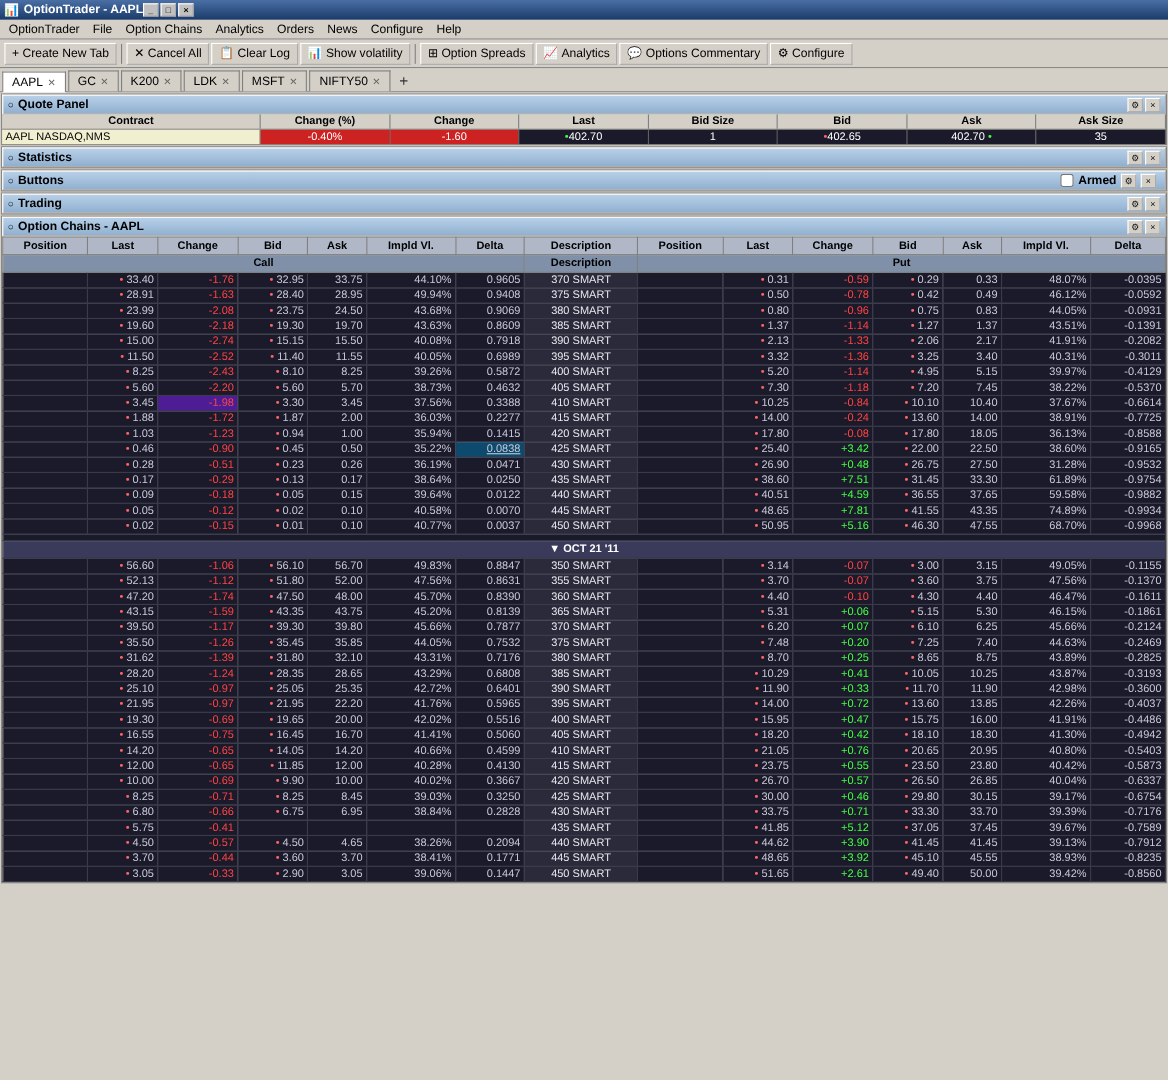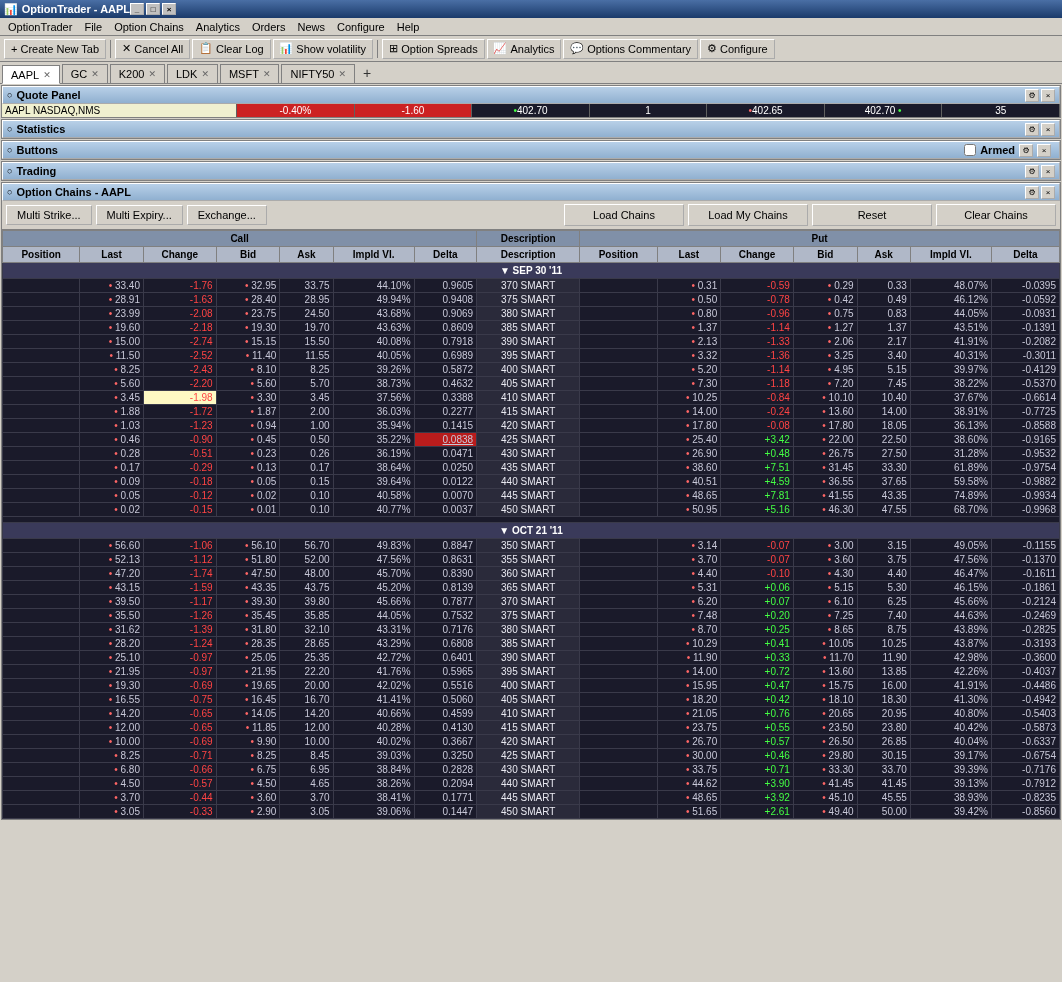--- a/index.html
+++ b/index.html
@@ -151,20 +151,30 @@
 
   <div class="quote-panel">
     <div class="section-header">
       <span class="section-icon">○</span>
       <span>Quote Panel</span>
       <div class="section-actions">
         <button class="sec-btn">⚙</button>
         <button class="sec-btn">×</button>
       </div>
     </div>
+    <div class="quote-header-row">
+      <div>Contract</div>
+      <div>Change (%)</div>
+      <div>Change</div>
+      <div>Last</div>
+      <div>Bid Size</div>
+      <div>Bid</div>
+      <div>Ask</div>
+      <div>Ask Size</div>
+    </div>
     <div class="quote-data-row">
       <div class="quote-name" style="font-size:10px;">AAPL NASDAQ,NMS</div>
       <div class="quote-neg">-0.40%</div>
       <div class="quote-neg">-1.60</div>
       <div class="quote-normal">
         <span style="color:#44ff44;">•</span><span>402.70</span>
       </div>
       <div class="quote-normal">1</div>
       <div class="quote-normal">
         <span style="color:#ff6666;">•</span><span>402.65</span>
@@ -214,61 +224,48 @@
   <div class="option-chains">
     <div class="section-header">
       <span class="section-icon">○</span>
       <span>Option Chains - AAPL</span>
       <div class="section-actions">
         <button class="sec-btn">⚙</button>
         <button class="sec-btn">×</button>
       </div>
     </div>
 
-    <div class="chains-toolbar">
-      <button class="chains-btn">Multi Strike...</button>
-      <button class="chains-btn">Multi Expiry...</button>
-      <button class="chains-btn">Exchange...</button>
-      <div style="flex:1;"></div>
-      <button class="chains-btn-primary">Load Chains</button>
-      <button class="chains-btn-primary">Load My Chains</button>
-      <button class="chains-btn-primary">Reset</button>
-      <button class="chains-btn-primary">Clear Chains</button>
-    </div>
 
     <div style="overflow: auto; max-height: 680px;">
       <table class="options-table">
         <thead>
-          <tr>
-            <th colspan="7" style="background:#8090a8;">Call</th>
-            <th style="background:#8090a8;">Description</th>
-            <th colspan="7" style="background:#8090a8;">Put</th>
-          </tr>
           <tr>
             <th>Position</th>
             <th>Last</th>
             <th>Change</th>
             <th>Bid</th>
             <th>Ask</th>
             <th>Impld Vl.</th>
             <th>Delta</th>
             <th>Description</th>
             <th>Position</th>
             <th>Last</th>
             <th>Change</th>
             <th>Bid</th>
             <th>Ask</th>
             <th>Impld Vl.</th>
             <th>Delta</th>
           </tr>
+          <tr>
+            <th colspan="7" style="background:#8090a8;">Call</th>
+            <th style="background:#8090a8;">Description</th>
+            <th colspan="7" style="background:#8090a8;">Put</th>
+          </tr>
         </thead>
         <tbody id="options-tbody">
-        <tr>
-              <td colspan="15" style="background: rgb(58, 58, 90); color: rgb(255, 255, 255); font-weight: bold; text-align: center; padding: 2px 4px;">▼ SEP 30 '11</td>
-            </tr>
             <tr>
               <td style="background: rgb(26, 26, 42); color: rgb(200, 200, 216);"></td>
               <td style="background: rgb(26, 26, 42); color: rgb(200, 200, 216);"><span style="color:#ff6666">• </span>33.40</td>
               <td style="background: rgb(26, 26, 42); color: rgb(255, 68, 68);">-1.76</td>
               <td style="background: rgb(26, 26, 42); color: rgb(200, 200, 216);"><span style="color:#ff6666">• </span>32.95</td>
               <td style="background: rgb(26, 26, 42); color: rgb(200, 200, 216);">33.75</td>
               <td style="background: rgb(26, 26, 42); color: rgb(200, 200, 216);">44.10%</td>
               <td style="background: rgb(26, 26, 42); color: rgb(200, 200, 216);">0.9605</td>
               <td style="background: rgb(42, 42, 58); color: rgb(232, 232, 240); text-align: center;">370 SMART</td>
               <td style="background: rgb(26, 26, 42); color: rgb(200, 200, 216);"></td>
@@ -394,21 +391,21 @@
               <td style="background: rgb(26, 26, 42); color: rgb(200, 200, 216);"><span style="color:#ff6666">• </span>7.30</td>
               <td style="background: rgb(26, 26, 42); color: rgb(255, 68, 68);">-1.18</td>
               <td style="background: rgb(26, 26, 42); color: rgb(200, 200, 216);"><span style="color:#ff6666">• </span>7.20</td>
               <td style="background: rgb(26, 26, 42); color: rgb(200, 200, 216);">7.45</td>
               <td style="background: rgb(26, 26, 42); color: rgb(200, 200, 216);">38.22%</td>
               <td style="background: rgb(26, 26, 42); color: rgb(200, 200, 216);">-0.5370</td>
             </tr>
             <tr>
               <td style="background: rgb(26, 26, 42); color: rgb(200, 200, 216);"></td>
               <td style="background: rgb(26, 26, 42); color: rgb(200, 200, 216);"><span style="color:#ff6666">• </span>3.45</td>
-              <td style="background: #fef9c3; color: rgb(255, 68, 68);">-1.98</td>
+              <td style="background: #4c1d95; color: rgb(255, 68, 68);">-1.98</td>
               <td style="background: rgb(26, 26, 42); color: rgb(200, 200, 216);"><span style="color:#ff6666">• </span>3.30</td>
               <td style="background: rgb(26, 26, 42); color: rgb(200, 200, 216);">3.45</td>
               <td style="background: rgb(26, 26, 42); color: rgb(200, 200, 216);">37.56%</td>
               <td style="background: rgb(26, 26, 42); color: rgb(200, 200, 216);">0.3388</td>
               <td style="background: rgb(42, 42, 58); color: rgb(232, 232, 240); text-align: center;">410 SMART</td>
               <td style="background: rgb(26, 26, 42); color: rgb(200, 200, 216);"></td>
               <td style="background: rgb(26, 26, 42); color: rgb(200, 200, 216);"><span style="color:#ff6666">• </span>10.25</td>
               <td style="background: rgb(26, 26, 42); color: rgb(255, 68, 68);">-0.84</td>
               <td style="background: rgb(26, 26, 42); color: rgb(200, 200, 216);"><span style="color:#ff6666">• </span>10.10</td>
               <td style="background: rgb(26, 26, 42); color: rgb(200, 200, 216);">10.40</td>
@@ -449,21 +446,21 @@
               <td style="background: rgb(26, 26, 42); color: rgb(200, 200, 216);">36.13%</td>
               <td style="background: rgb(26, 26, 42); color: rgb(200, 200, 216);">-0.8588</td>
             </tr>
             <tr>
               <td style="background: rgb(26, 26, 42); color: rgb(200, 200, 216);"></td>
               <td style="background: rgb(26, 26, 42); color: rgb(200, 200, 216);"><span style="color:#ff6666">• </span>0.46</td>
               <td style="background: rgb(26, 26, 42); color: rgb(255, 68, 68);">-0.90</td>
               <td style="background: rgb(26, 26, 42); color: rgb(200, 200, 216);"><span style="color:#ff6666">• </span>0.45</td>
               <td style="background: rgb(26, 26, 42); color: rgb(200, 200, 216);">0.50</td>
               <td style="background: rgb(26, 26, 42); color: rgb(200, 200, 216);">35.22%</td>
-              <td style="background: #b91c1c; color: rgb(200, 200, 216); text-decoration: underline;">0.0838</td>
+              <td style="background: #0c4a6e; color: rgb(200, 200, 216); text-decoration: underline;">0.0838</td>
               <td style="background: rgb(42, 42, 58); color: rgb(232, 232, 240); text-align: center;">425 SMART</td>
               <td style="background: rgb(26, 26, 42); color: rgb(200, 200, 216);"></td>
               <td style="background: rgb(26, 26, 42); color: rgb(200, 200, 216);"><span style="color:#ff6666">• </span>25.40</td>
               <td style="background: rgb(26, 26, 42); color: rgb(68, 255, 68);">+3.42</td>
               <td style="background: rgb(26, 26, 42); color: rgb(200, 200, 216);"><span style="color:#ff6666">• </span>22.00</td>
               <td style="background: rgb(26, 26, 42); color: rgb(200, 200, 216);">22.50</td>
               <td style="background: rgb(26, 26, 42); color: rgb(200, 200, 216);">38.60%</td>
               <td style="background: rgb(26, 26, 42); color: rgb(200, 200, 216);">-0.9165</td>
             </tr>
             <tr>
@@ -841,20 +838,37 @@
               <td style="background: rgb(26, 26, 42); color: rgb(200, 200, 216);"></td>
               <td style="background: rgb(26, 26, 42); color: rgb(200, 200, 216);"><span style="color:#ff6666">• </span>33.75</td>
               <td style="background: rgb(26, 26, 42); color: rgb(68, 255, 68);">+0.71</td>
               <td style="background: rgb(26, 26, 42); color: rgb(200, 200, 216);"><span style="color:#ff6666">• </span>33.30</td>
               <td style="background: rgb(26, 26, 42); color: rgb(200, 200, 216);">33.70</td>
               <td style="background: rgb(26, 26, 42); color: rgb(200, 200, 216);">39.39%</td>
               <td style="background: rgb(26, 26, 42); color: rgb(200, 200, 216);">-0.7176</td>
             </tr>
             <tr>
               <td style="background: rgb(26, 26, 42); color: rgb(200, 200, 216);"></td>
+              <td style="background: rgb(26, 26, 42); color: rgb(200, 200, 216);"><span style="color:#ff6666">• </span>5.75</td>
+              <td style="background: rgb(26, 26, 42); color: rgb(255, 68, 68);">-0.41</td>
+              <td style="background: rgb(26, 26, 42); color: rgb(200, 200, 216);"></td>
+              <td style="background: rgb(26, 26, 42); color: rgb(200, 200, 216);"></td>
+              <td style="background: rgb(26, 26, 42); color: rgb(200, 200, 216);"></td>
+              <td style="background: rgb(26, 26, 42); color: rgb(200, 200, 216);"></td>
+              <td style="background: rgb(42, 42, 58); color: rgb(232, 232, 240); text-align: center;">435 SMART</td>
+              <td style="background: rgb(26, 26, 42); color: rgb(200, 200, 216);"></td>
+              <td style="background: rgb(26, 26, 42); color: rgb(200, 200, 216);"><span style="color:#ff6666">• </span>41.85</td>
+              <td style="background: rgb(26, 26, 42); color: rgb(68, 255, 68);">+5.12</td>
+              <td style="background: rgb(26, 26, 42); color: rgb(200, 200, 216);"><span style="color:#ff6666">• </span>37.05</td>
+              <td style="background: rgb(26, 26, 42); color: rgb(200, 200, 216);">37.45</td>
+              <td style="background: rgb(26, 26, 42); color: rgb(200, 200, 216);">39.67%</td>
+              <td style="background: rgb(26, 26, 42); color: rgb(200, 200, 216);">-0.7589</td>
+            </tr>
+            <tr>
+              <td style="background: rgb(26, 26, 42); color: rgb(200, 200, 216);"></td>
               <td style="background: rgb(26, 26, 42); color: rgb(200, 200, 216);"><span style="color:#ff6666">• </span>4.50</td>
               <td style="background: rgb(26, 26, 42); color: rgb(255, 68, 68);">-0.57</td>
               <td style="background: rgb(26, 26, 42); color: rgb(200, 200, 216);"><span style="color:#ff6666">• </span>4.50</td>
               <td style="background: rgb(26, 26, 42); color: rgb(200, 200, 216);">4.65</td>
               <td style="background: rgb(26, 26, 42); color: rgb(200, 200, 216);">38.26%</td>
               <td style="background: rgb(26, 26, 42); color: rgb(200, 200, 216);">0.2094</td>
               <td style="background: rgb(42, 42, 58); color: rgb(232, 232, 240); text-align: center;">440 SMART</td>
               <td style="background: rgb(26, 26, 42); color: rgb(200, 200, 216);"></td>
               <td style="background: rgb(26, 26, 42); color: rgb(200, 200, 216);"><span style="color:#ff6666">• </span>44.62</td>
               <td style="background: rgb(26, 26, 42); color: rgb(68, 255, 68);">+3.90</td>

